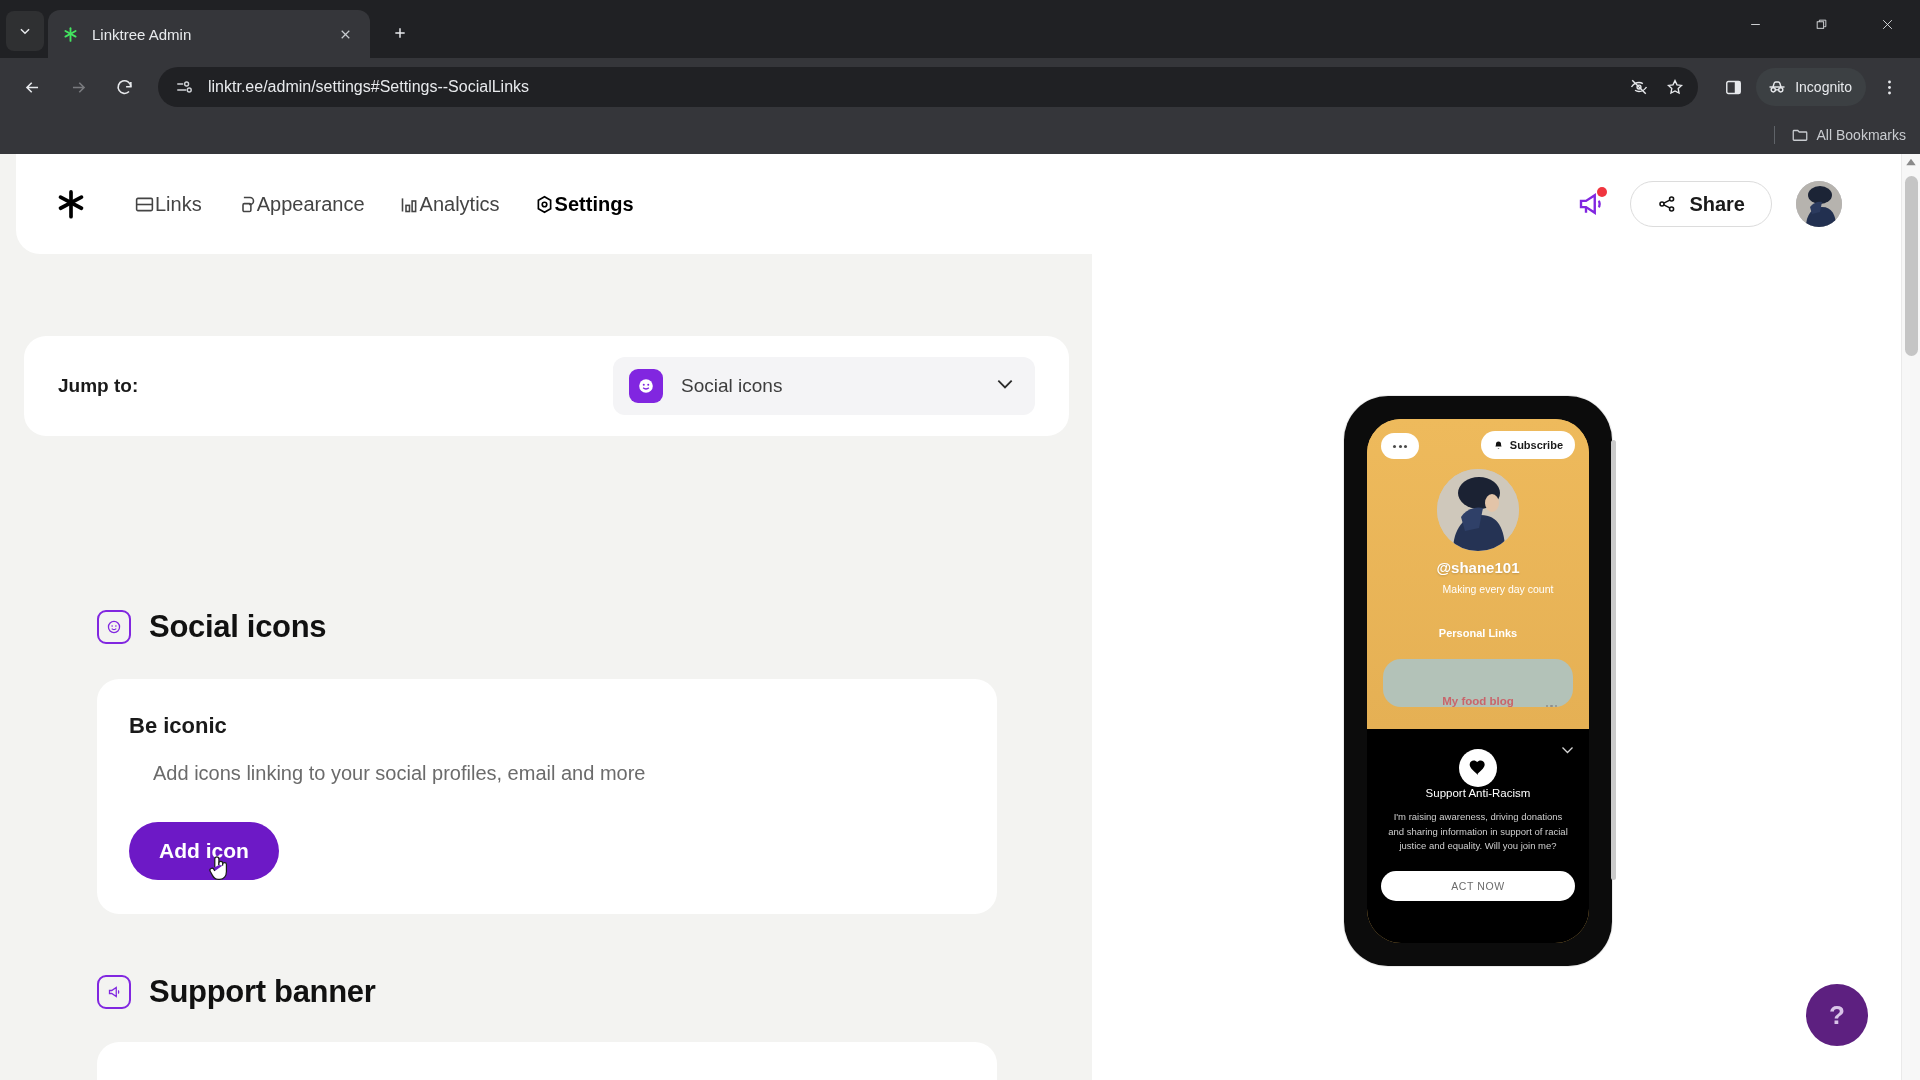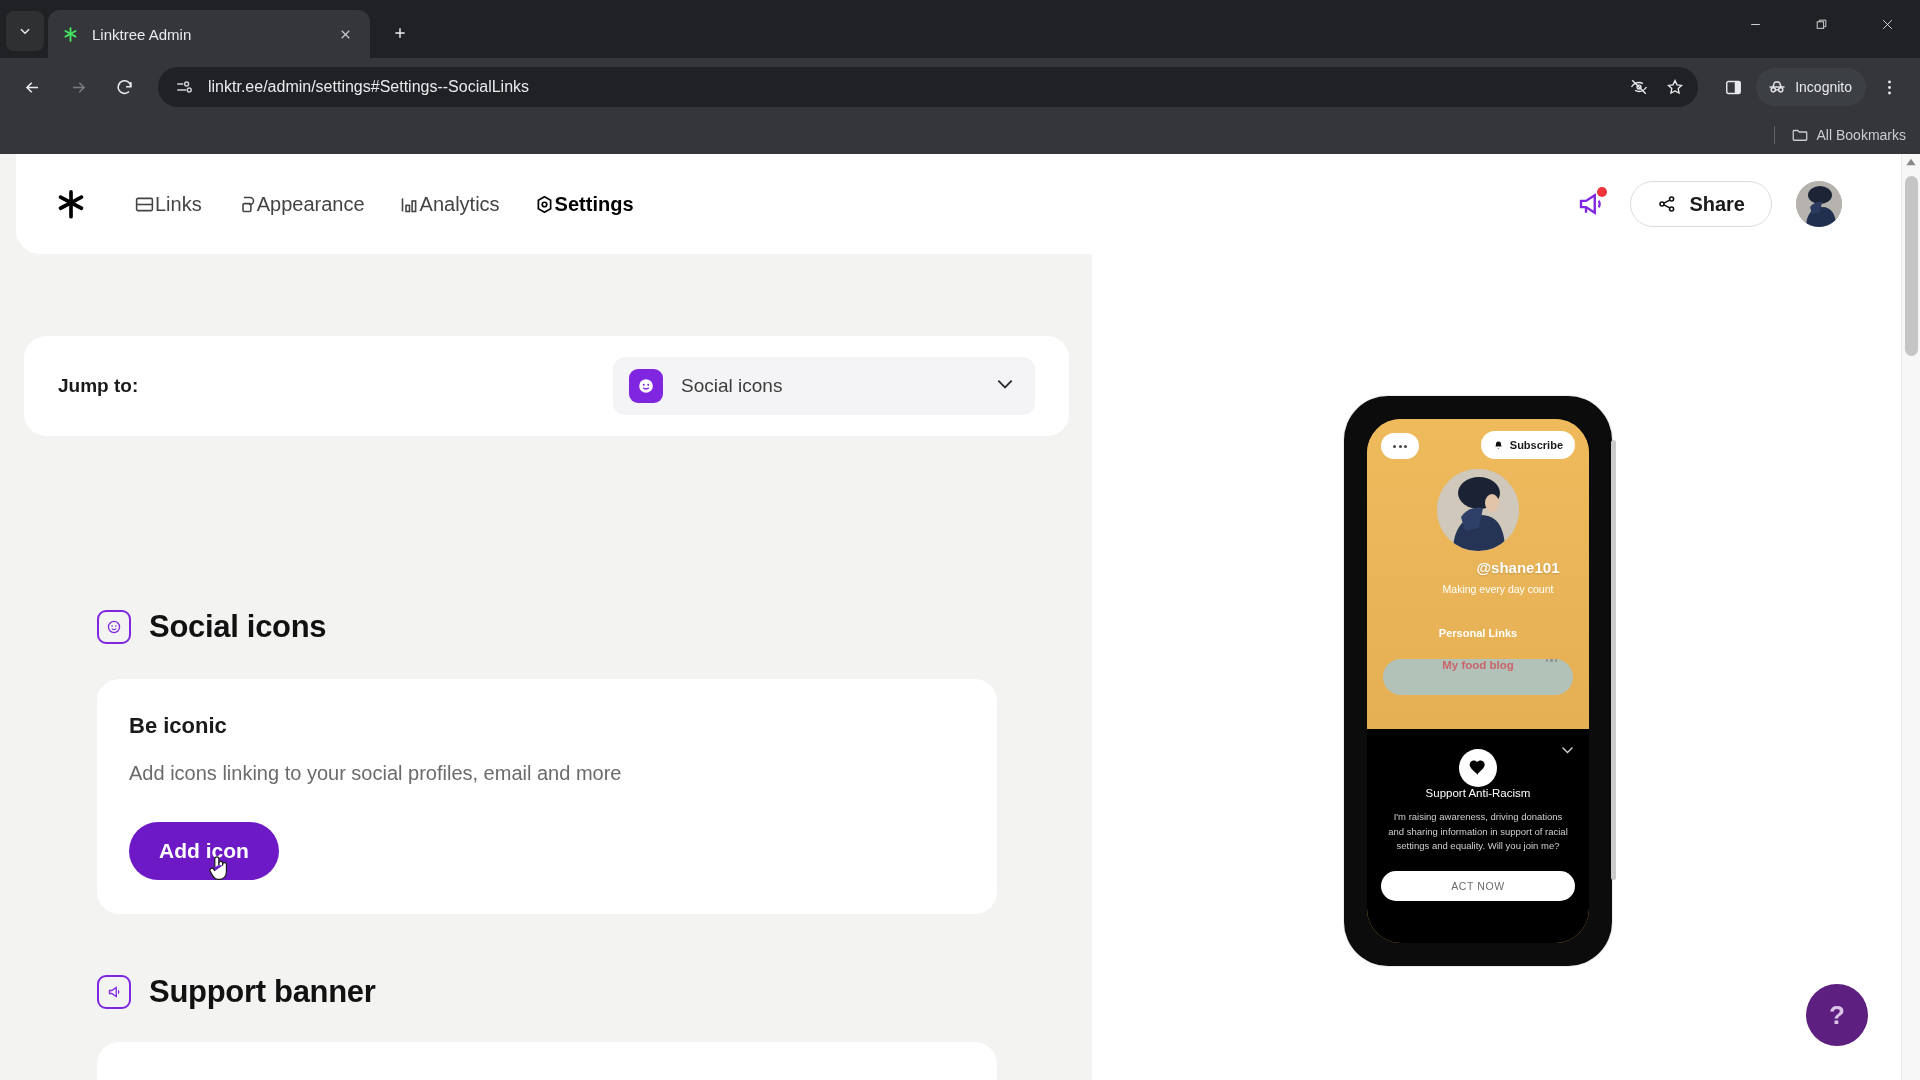--- a/index.html
+++ b/index.html
@@ -107,21 +107,21 @@
   .section-head { display:flex; align-items:center; gap:18px; }
   .sec-ico { width:34px;height:34px;border-radius:9px;border:2px solid #8126e0;display:flex;align-items:center;justify-content:center;flex:0 0 auto;}
   .sec-ico svg { width:18px;height:18px; }
   .sec-title { font-size:31px; font-weight:bold; color:#111; letter-spacing:-0.3px; }
 
   .social-sec { position:absolute; left:97px; top:455px; }
   .card {
     background:#fff; border-radius:22px; width:900px; padding:34px 32px 34px 32px;
   }
   .card-h { font-size:22px; font-weight:bold; color:#1a1a1a; margin-bottom:20px; }
-  .card-p { font-size:20px; color:#6b6b6b; line-height:1.45; }
+  .card-p { font-size:20px; color:#6b6b6b; line-height:1.45;margin-left:24px; }
   .btn-primary {
     margin-top:34px; height:58px; background:#6d19c6; border-radius:29px;
     display:inline-flex; align-items:center; justify-content:center; padding:0 30px;
     color:#fff; font-size:21px; font-weight:bold; cursor:pointer; border:none;
     font-family:"Liberation Sans", sans-serif;
   }
 
   .social-card-wrap { margin-top:34px; }
   .banner-sec { position:absolute; left:97px; top:820px; }
   .banner-card { margin-top:32px; position:relative; padding-bottom:0; }
@@ -144,26 +144,26 @@
   .ph-sub {
     position:absolute; right:14px; top:12px; height:28px; border-radius:14px; background:#fff;
     display:flex; align-items:center; gap:6px; padding: 0 12px;
   }
   .ph-sub span { font-size:11px; color:#1a1a1a; font-weight:600;}
   .ph-sub svg{width:11px;height:11px;}
   .ph-avatar {
     position:absolute; left:50%; transform:translateX(-50%); top:50px;
     width:82px;height:82px;border-radius:50%; overflow:hidden; background:#c9c4bb;
   }
-  .ph-name { position:absolute; top:140px; width:100%; text-align:center; color:#fff; font-weight:bold; font-size:15px; text-shadow:0 1px 2px rgba(0,0,0,.18);margin-left:40px; }
+  .ph-name { position:absolute; top:140px; width:100%; text-align:center; color:#fff; font-weight:bold; font-size:15px; text-shadow:0 1px 2px rgba(0,0,0,.18); }
   .ph-bio { position:absolute; top:164px; width:100%; text-align:center; color:#fff; font-size:10.5px;margin-left:20px; }
   .ph-sectitle { position:absolute; top:208px; width:100%; text-align:center; color:#fff; font-size:11px; font-weight:bold; }
   .ph-link {
-    position:absolute; left:16px; right:16px; top:240px; height:36px; border-radius:18px;
-    background:#b3c2b8; display:flex; align-items:flex-start; justify-content:center; position:absolute;
+    position:absolute; left:16px; right:16px; top:240px; height:48px; border-radius:18px;
+    background:#b3c2b8; display:flex; align-items:flex-end; justify-content:center; position:absolute;
   }
   .ph-link .t { color:#c9656b; font-size:11.5px; font-weight:600; }
   .ph-link .more { position:absolute; right:16px; display:flex; gap:2px; }
   .ph-link .more i { width:2.5px;height:2.5px;border-radius:50%;background:#8e8e8e;display:block;}
   .ph-bottom { position:absolute; left:0; right:0; top:310px; bottom:0; background:#000; padding: 16px 14px 0 14px; }
   .ph-chev { position:absolute; right:14px; top:12px; }
   .ph-heart { width:38px;height:38px;border-radius:50%;background:#fff; margin: 4px auto 0 auto; display:flex;align-items:center;justify-content:center;}
   .ph-heart svg{width:20px;height:20px;}
   .ph-cause { text-align:center; color:#fff; font-size:11.5px; }
   .ph-causebody { text-align:center; color:#cfcfcf; font-size:9.5px; line-height:1.55; margin-top:11px; padding: 0 6px; }
@@ -511,21 +511,21 @@
                 <svg viewBox="0 0 24 14" width="15" height="10" fill="none" stroke="#d7d7d7" stroke-width="2">
                     <path d="M4 3l8 8 8-8"></path>
                   </svg>
               </span>
               <div class="ph-heart">
                 <svg viewBox="0 0 24 24" fill="#000">
                     <path d="M12 20.4l-1.6-1.5C5.1 14.1 2 11.3 2 7.9 2 5.2 4.2 3 6.9 3c1.6 0 3.1.7 4.1 1.9C12 3.7 13.5 3 15.1 3 17.8 3 20 5.2 20 7.9c0 3.4-3.1 6.2-8.4 11z"></path>
                   </svg>
               </div>
               <div class="ph-cause">Support Anti-Racism</div>
-              <div class="ph-causebody">I'm raising awareness, driving donations and sharing information in support of racial settings and equality. Will you join me?</div>
+              <div class="ph-causebody">I'm raising awareness, driving donations and sharing information in support of racial justice and equality. Will you join me?</div>
               <div class="ph-act">ACT NOW</div>
             </div>
 
           </div>
         </div>
         <div class="phone-scroll"></div>
       </div>
 
       <div class="help-fab">?</div>
     </div>

